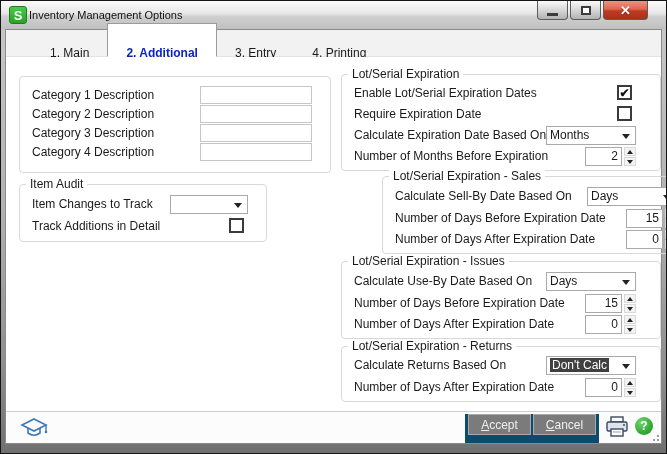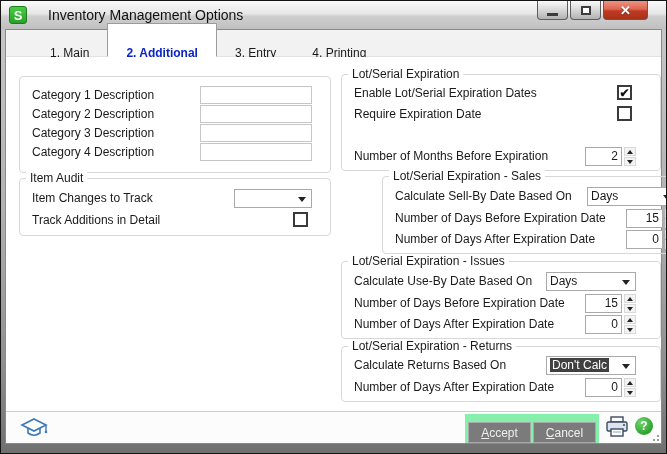--- a/index.html
+++ b/index.html
@@ -16,21 +16,21 @@
     position:absolute;left:0;top:0;right:0;height:28px;
     background:linear-gradient(180deg,#fbfbfb 0%,#e6e6e6 45%,#cfcfcf 55%,#c0c0c0 100%);
     display:flex;align-items:center;padding-left:8px;
   }
   .app-icon{
     width:18px;height:18px;border-radius:3px;
     background:linear-gradient(180deg,#49cb49,#28a228);
     border:1px solid #1d7d1d;color:#fff;font-weight:bold;font-size:13px;
     display:flex;align-items:center;justify-content:center;
   }
-  .title-text{margin-left:21px;font-size:14px;color:#111;}
+  .title-text{margin-left:2px;font-size:11px;color:#111;}
   .winbtns{position:absolute;top:0;right:18px;display:flex;}
   .winbtn{
     height:19px;border:1px solid #5c5c5c;border-top:none;
     border-radius:0 0 4px 4px;display:flex;align-items:center;justify-content:center;
     margin-left:2px;
   }
   .winbtn.min,.winbtn.max{width:31px;background:linear-gradient(180deg,#fafafa,#d7d7d7 50%,#b2b2b2);}
   .winbtn.close{width:45px;background:linear-gradient(180deg,#ef9281 0%,#dd6752 45%,#c03a22 55%,#aa3018 100%);}
   .glyph-min{width:11px;height:3px;background:#3c3c3c;margin-top:8px;}
   .glyph-max{width:10px;height:9px;border:2px solid #3c3c3c;background:#fff;}
@@ -99,21 +99,21 @@
   .spin .arr.dn{bottom:0;}
   .tri-up{width:0;height:0;border-left:3px solid transparent;border-right:3px solid transparent;border-bottom:4px solid #222;}
   .tri-dn{width:0;height:0;border-left:3px solid transparent;border-right:3px solid transparent;border-top:4px solid #222;}
   
   .footer{
     position:absolute;left:0;right:0;bottom:0;height:32px;
     background:#fcfcfc;border-top:1px solid #cfcfcf;
   }
   .btnblock{
     position:absolute;right:62px;top:2px;width:134px;height:29px;
-    background:#86efac;display:flex;align-items:flex-end;justify-content:center;gap:2px;
+    background:#0c4a6e;display:flex;align-items:flex-start;justify-content:center;gap:2px;
   }
   .gbtn{
     width:63px;height:21px;background:#7b7b7b;color:#efefef;
     border:1px solid #a9a9a9;font:inherit;line-height:19px;text-align:center;cursor:default;
   }
   .gbtn .accel{text-decoration:underline;}
   .icon-btn{position:absolute;top:4px;cursor:default;}
   .printer-icon{right:32px;}
   .help-icon{
     right:8px;width:18px;height:18px;border-radius:50%;
@@ -172,21 +172,21 @@
         <div class="grow left-col" style="top:47px;">
           <span class="glabel">Category 3 Description</span>
           <input class="txt" value="" style="">
         </div>
         <div class="grow left-col" style="top:66px;">
           <span class="glabel">Category 4 Description</span>
           <input class="txt" value="" style="">
         </div>
       </div>
 
-      <div class="grp" style="left:13px;top:121px;width:312px;height:58px;">
+      <div class="grp" style="left:13px;top:127px;width:248px;height:58px;">
         <span class="grp-legend">Item Audit</span>
         <div class="grow left-col" style="top:10px;">
           <span class="glabel">Item Changes to Track</span>
           <div class="combo narrow">
             <span></span>
             <div class="combo-arrow"></div>
           </div>
         </div>
         <div class="grow left-col" style="top:32px;">
           <span class="glabel">Track Additions in Detail</span>
@@ -196,20 +196,27 @@
 
       <div class="grp" style="left:335px;top:17px;width:320px;height:97px;">
         <span class="grp-legend">Lot/Serial Expiration</span>
         <div class="grow" style="top:9px;">
           <span class="glabel">Enable Lot/Serial Expiration Dates</span>
           <div class="chk">✔</div>
         </div>
         <div class="grow" style="top:30px;">
           <span class="glabel">Require Expiration Date</span>
           <div class="chk"></div>
+        </div>
+        <div class="grow" style="top:51px;">
+          <span class="glabel">Calculate Expiration Date Based On</span>
+          <div class="combo">
+            <span>Months</span>
+            <div class="combo-arrow"></div>
+          </div>
         </div>
         <div class="grow" style="top:72px;">
           <span class="glabel">Number of Months Before Expiration</span>
           <div class="spin">
             <div class="num">2</div>
             <div class="arrows">
               <div class="arr up">
                   <div class="tri-up"></div>
                 </div>
               <div class="arr dn">

